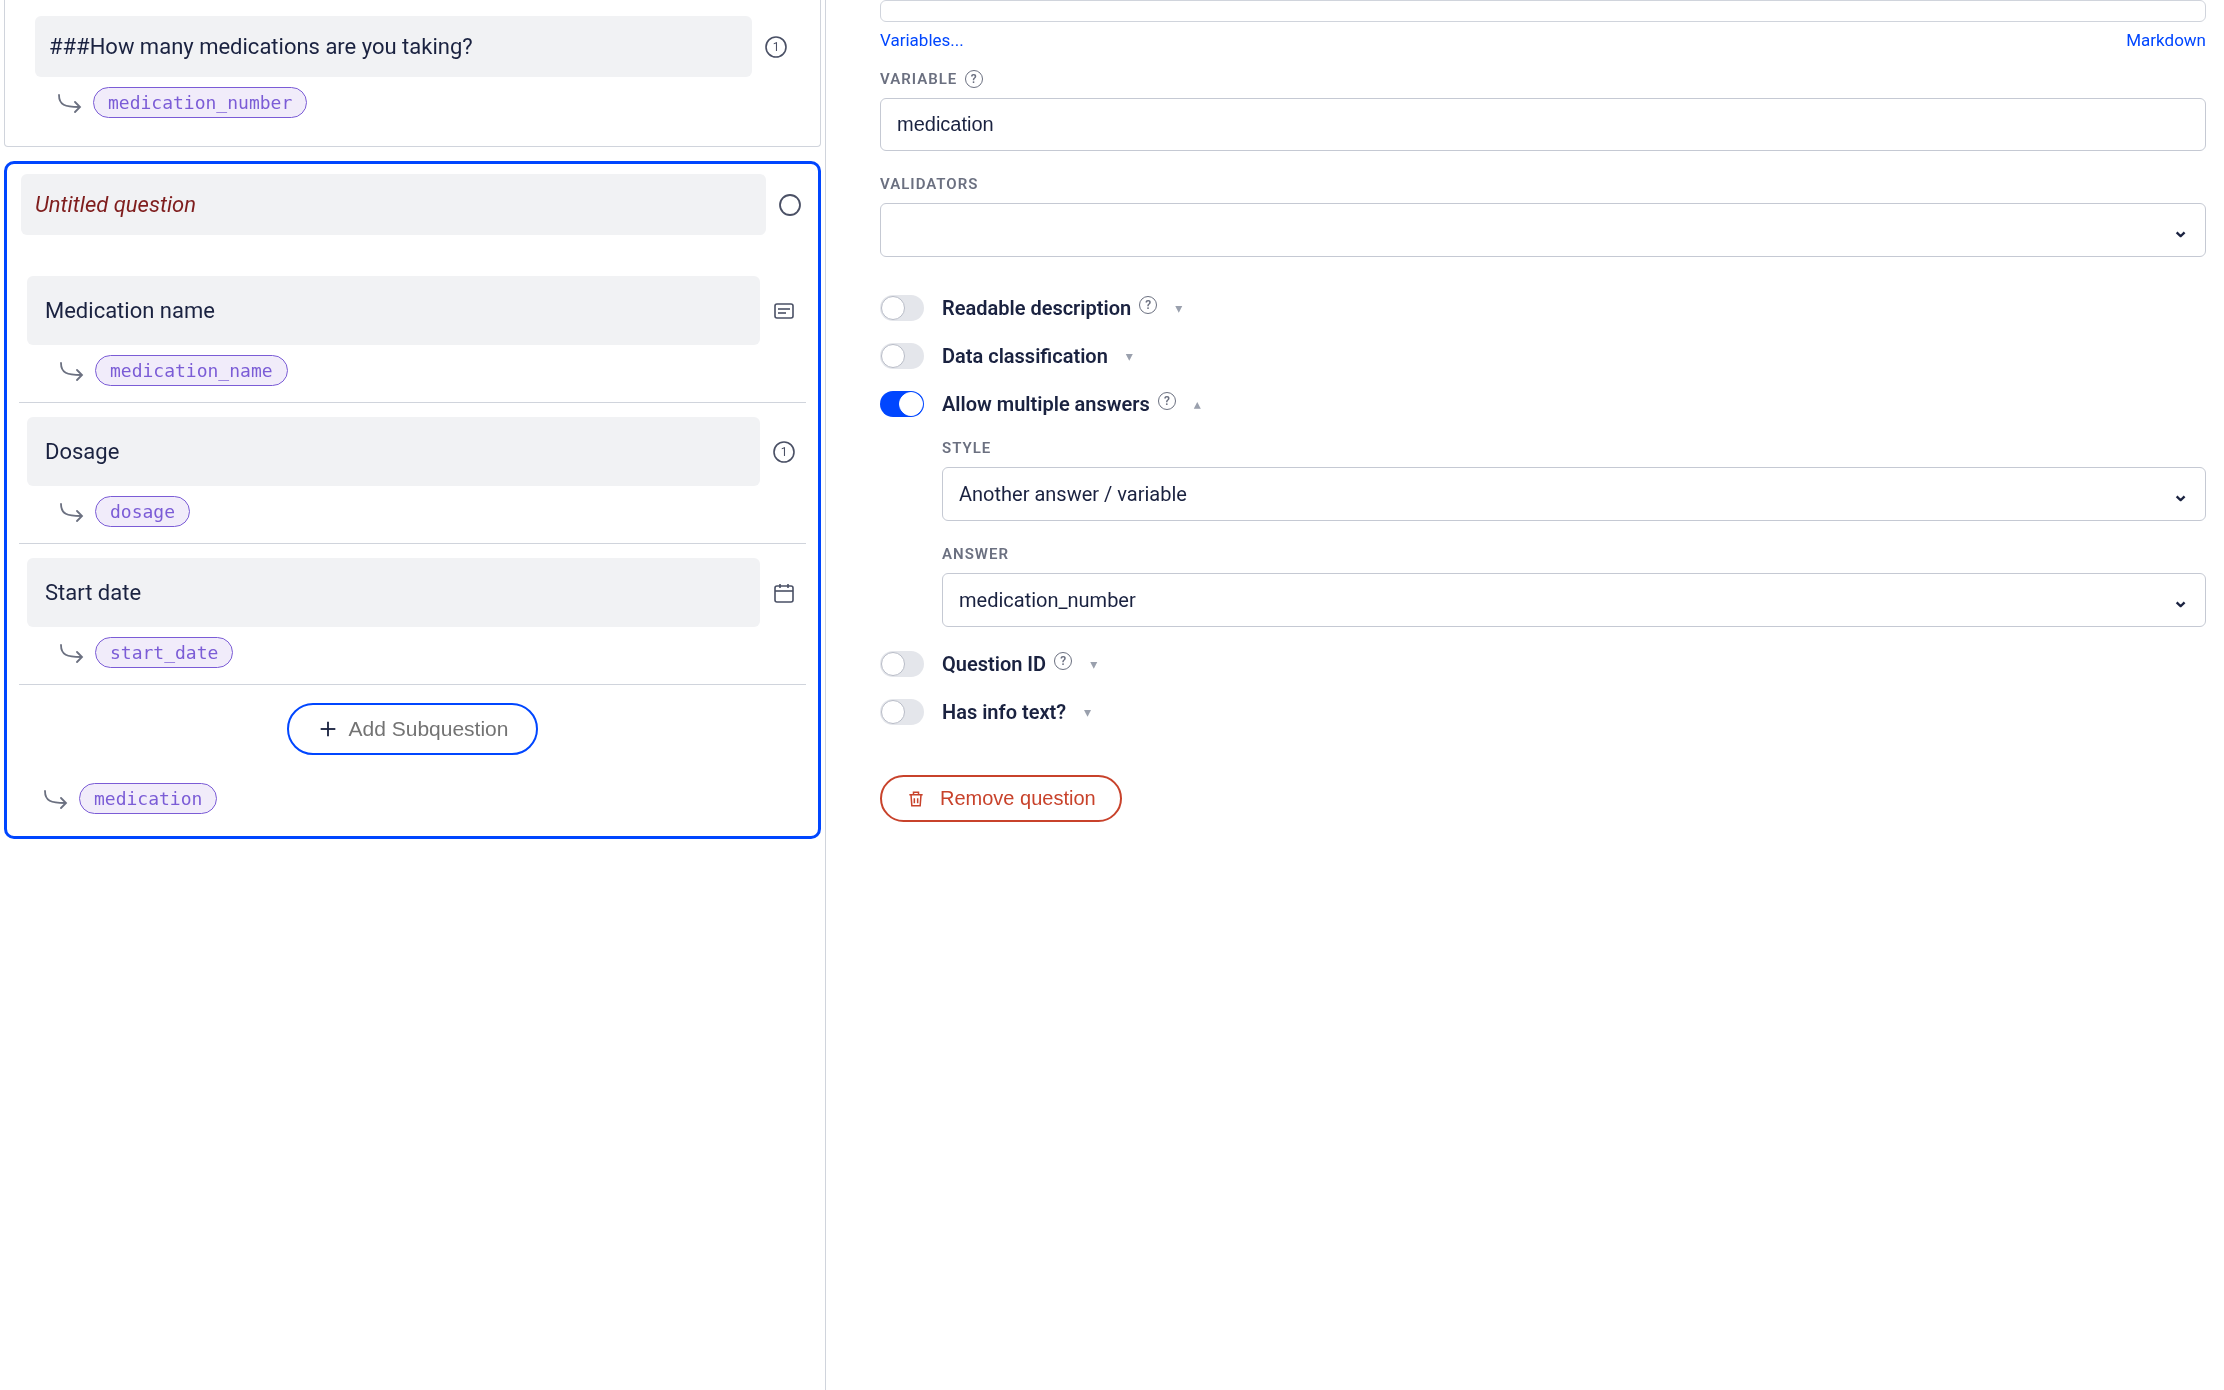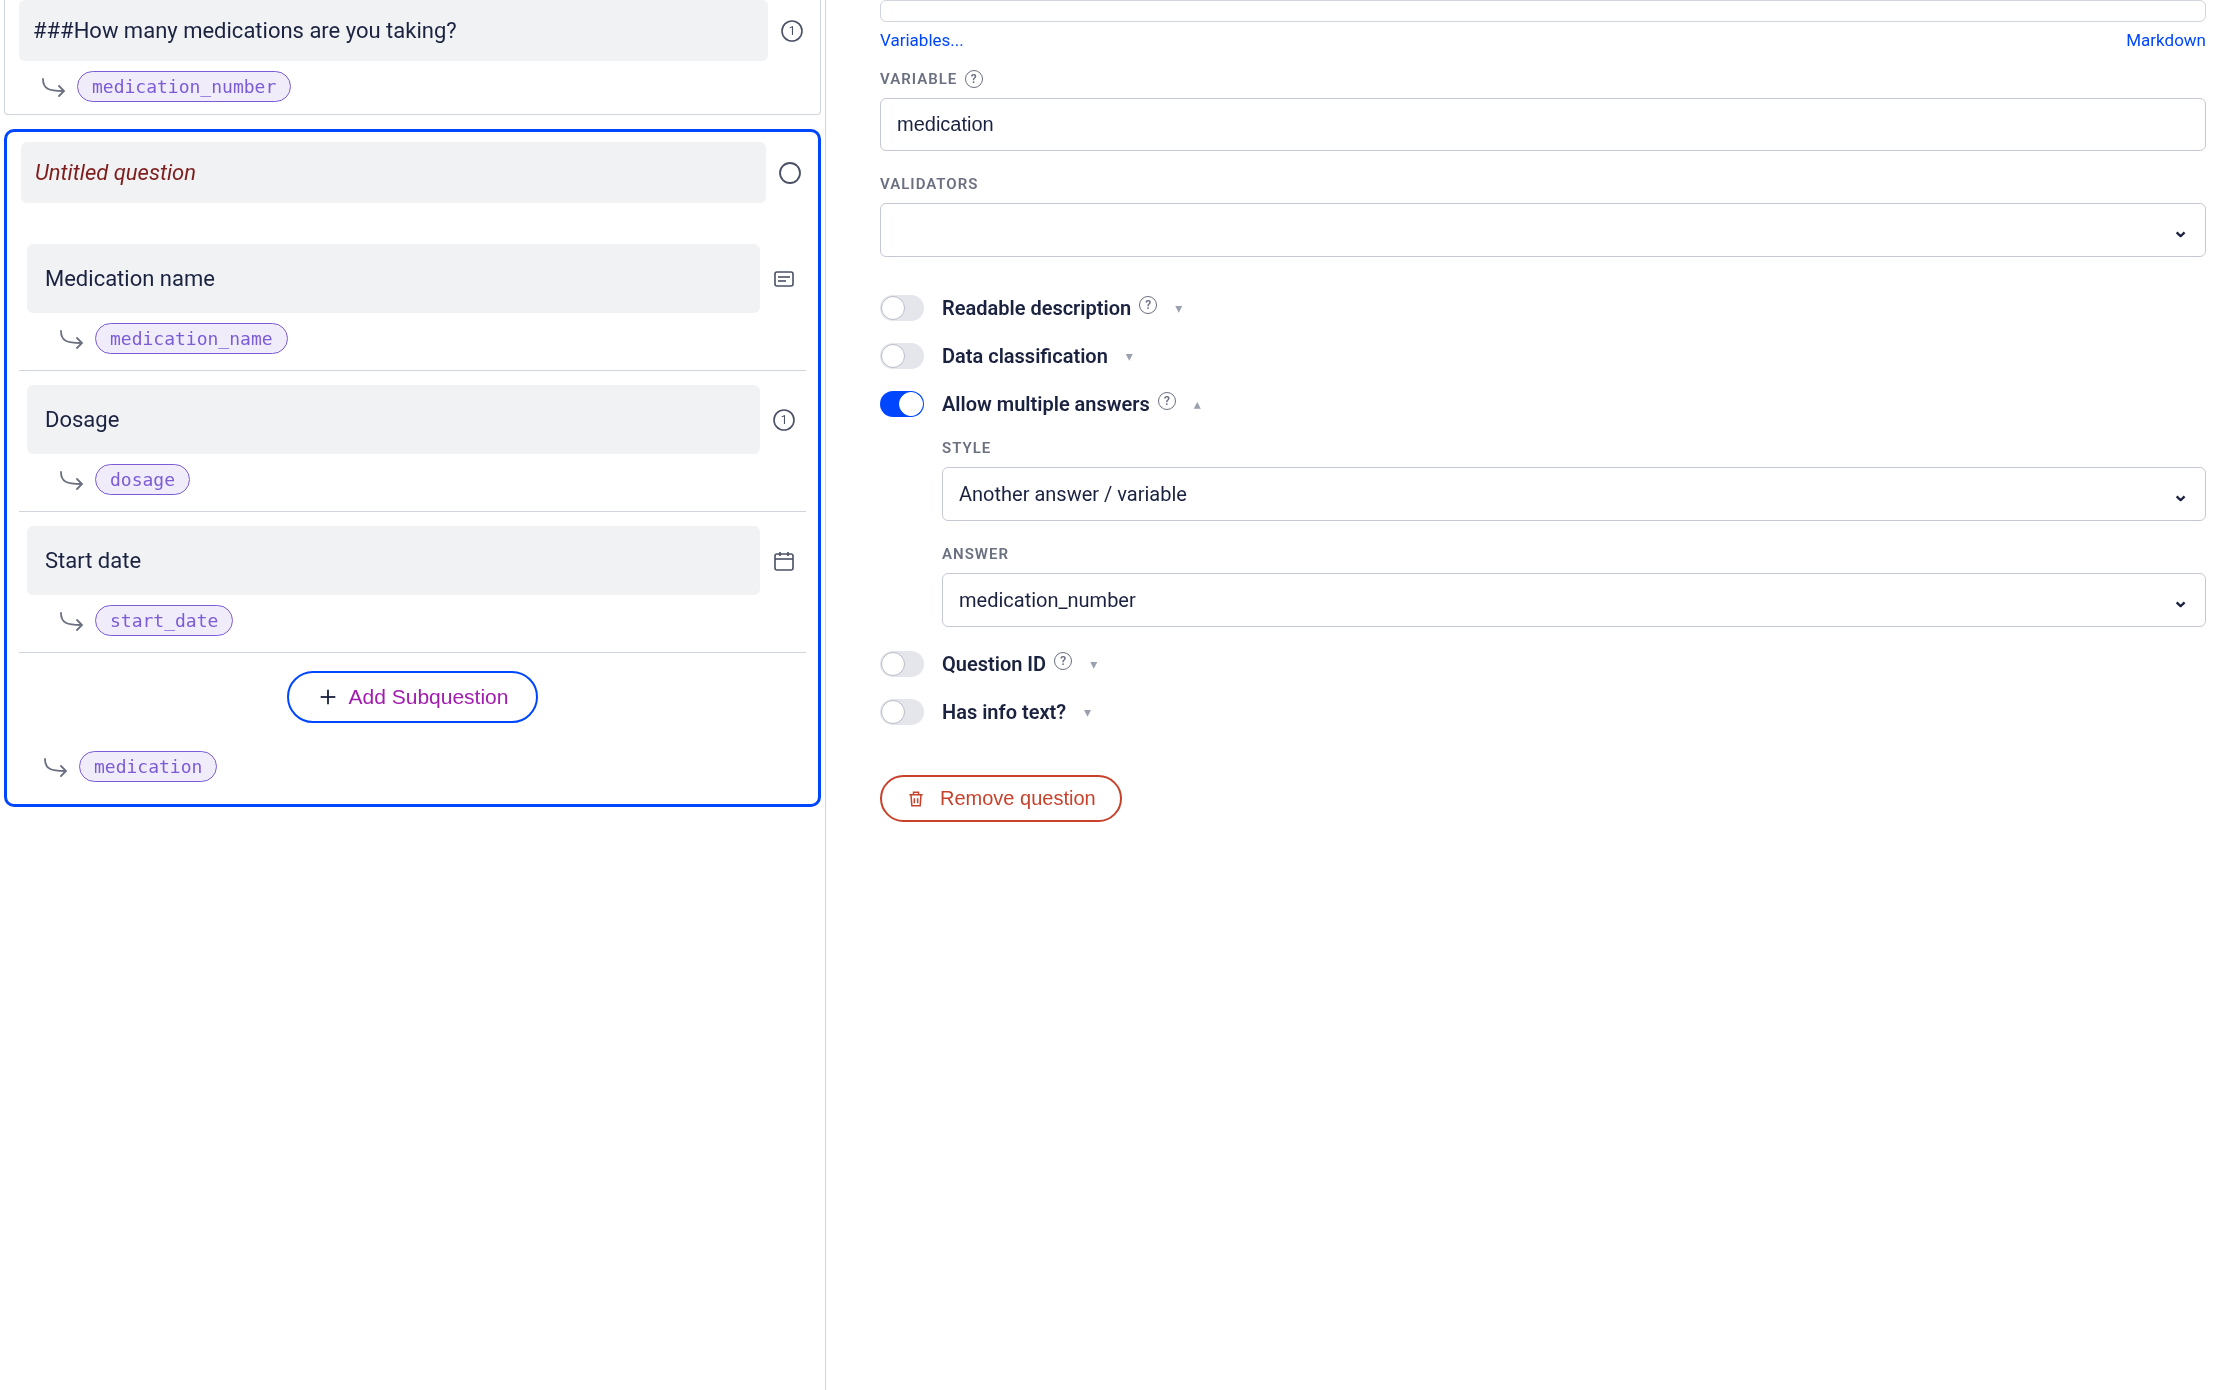--- a/index.html
+++ b/index.html
@@ -23,21 +23,21 @@
     padding: 0 18px 0 32px;
     margin-left: 22px;
   }
 
   
   .question-card {
     border: 1px solid #d0d4dc;
     border-top: none;
     border-radius: 0 0 4px 4px;
     background: #fff;
-    padding: 0;
+    padding: 16px;
   }
   .question-card.selected {
     border: 3px solid #0046ff;
     border-radius: 10px;
     margin-top: 14px;
     padding: 10px 0;
   }
   .question-row {
     display: flex;
     align-items: center;
@@ -95,21 +95,21 @@
     padding: 22px 18px;
   }
   .sub-question .var-row { padding: 10px 8px 16px 40px; }
 
   .btn-outlined {
     display: inline-flex;
     align-items: center;
     justify-content: center;
     gap: 10px;
     border: 2px solid #0046ff;
-    color: #a21caf;
+    color: #737373;
     background: #fff;
     border-radius: 28px;
     padding: 12px 28px;
     font-size: 21px;
     font-weight: 500;
     cursor: pointer;
   }
   .btn-outlined svg { width: 22px; height: 22px; stroke: #1a2240; stroke-width: 2; }
 
   .add-wrap { text-align: center; padding: 18px 0 18px; }

